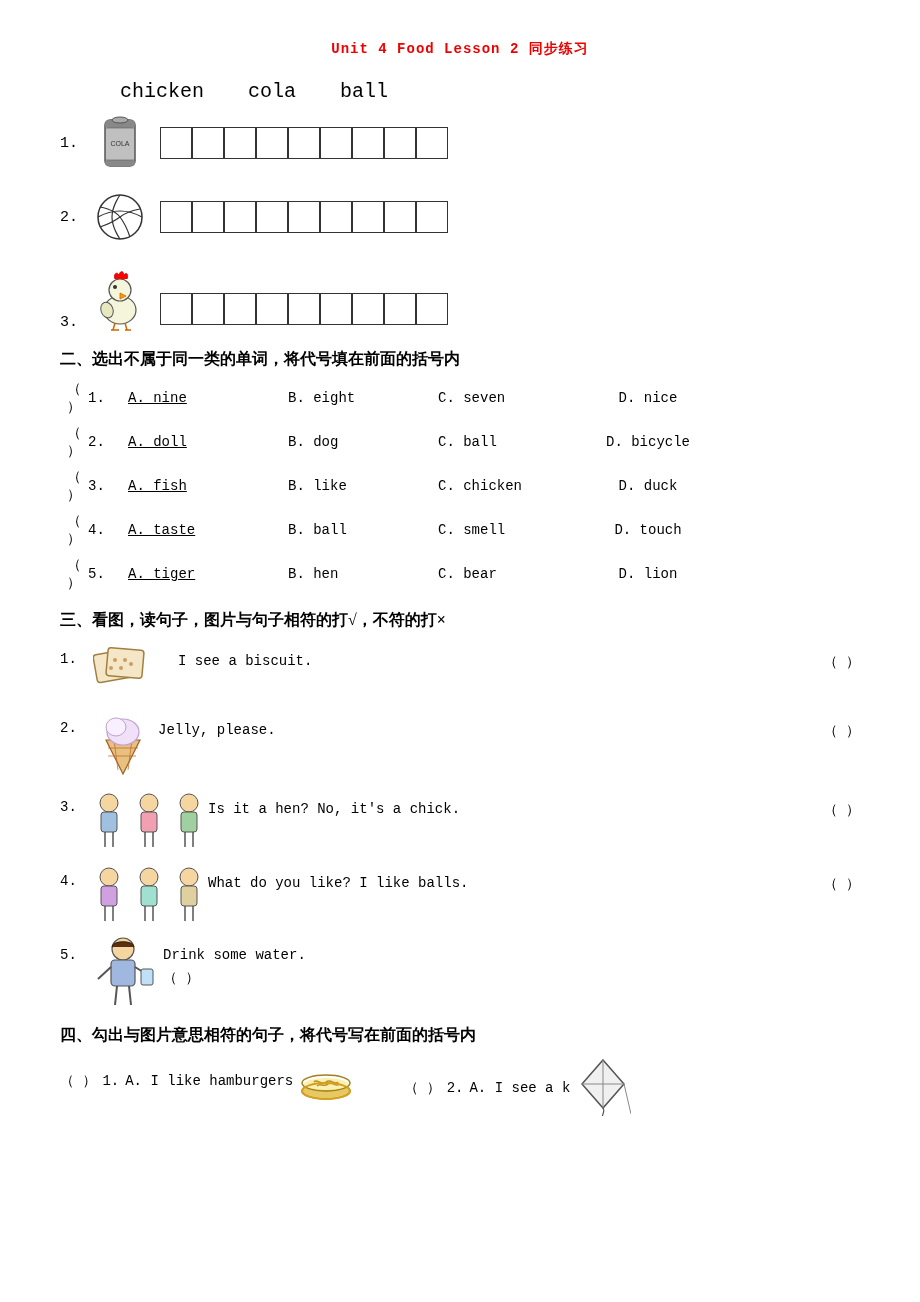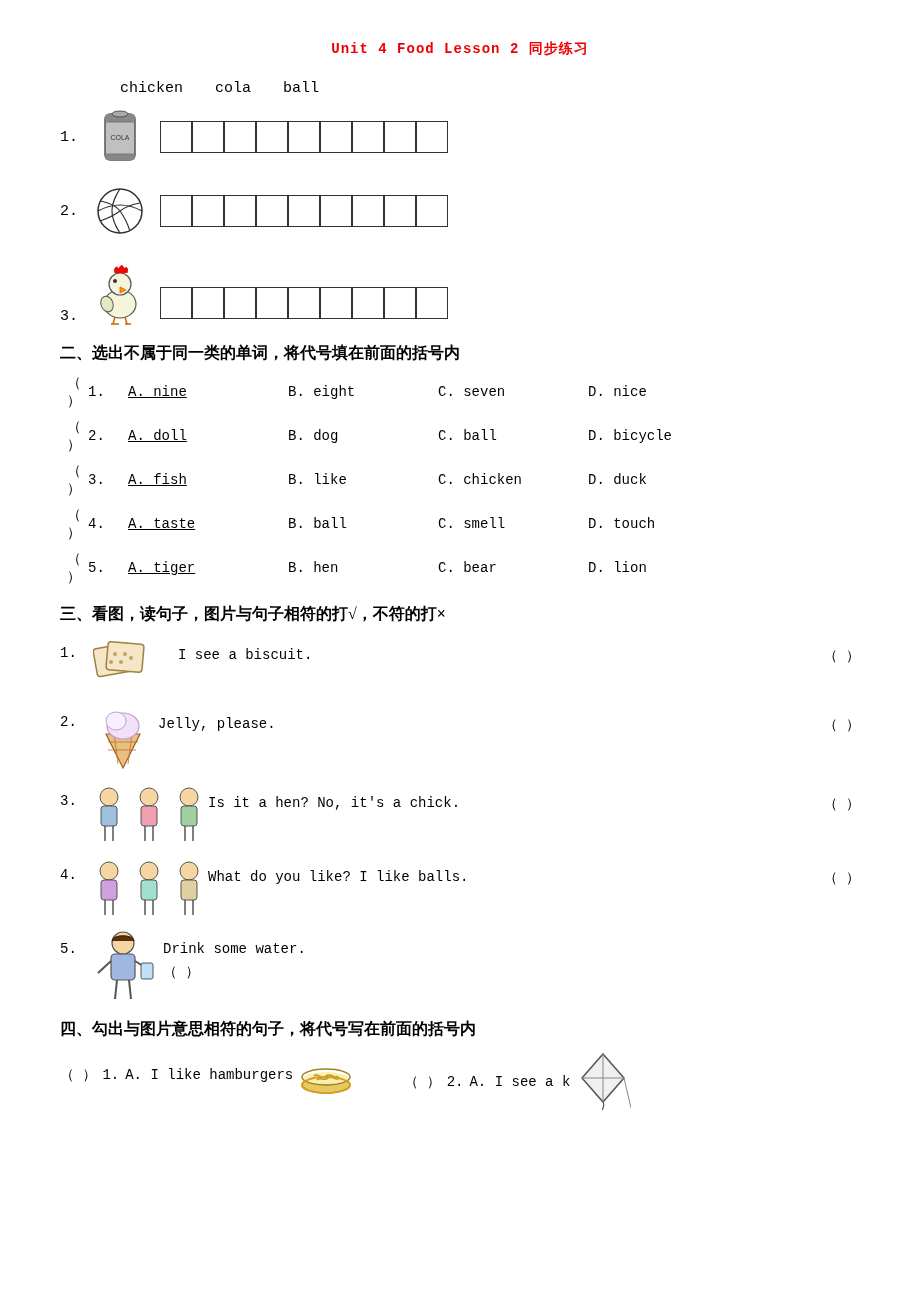--- a/index.html
+++ b/index.html
@@ -25,25 +25,25 @@
       font-size: 16px;
       font-weight: bold;
       margin-bottom: 10px;
       color: #000;
     }
     .section { margin-bottom: 18px; }
 
     
     .word-hints {
       display: flex;
-      gap: 32px;
+      gap: 44px;
       margin-left: 60px;
       margin-bottom: 10px;
       font-family: 'Courier New', monospace;
-      font-size: 15px;
+      font-size: 20px;
     }
     .spelling-row {
       display: flex;
       align-items: center;
       margin-bottom: 14px;
     }
     .spelling-num {
       width: 30px;
       font-size: 15px;
     }
@@ -76,21 +76,21 @@
     }
     .bracket-pair {
       display: inline-block;
       width: 28px;
       text-align: center;
     }
     .mc-num { width: 40px; }
     .mc-a { width: 160px; text-decoration: underline; }
     .mc-b { width: 150px; }
     .mc-c { width: 150px; }
-    .mc-d { width: 120px; }
+    .mc-d { width: 120px; text-align: center; }
 
     
     .read-row {
       display: flex;
       align-items: flex-start;
       margin-bottom: 14px;
       font-family: 'Courier New', monospace;
       font-size: 14px;
     }
     .read-num { width: 28px; margin-top: 10px; }

